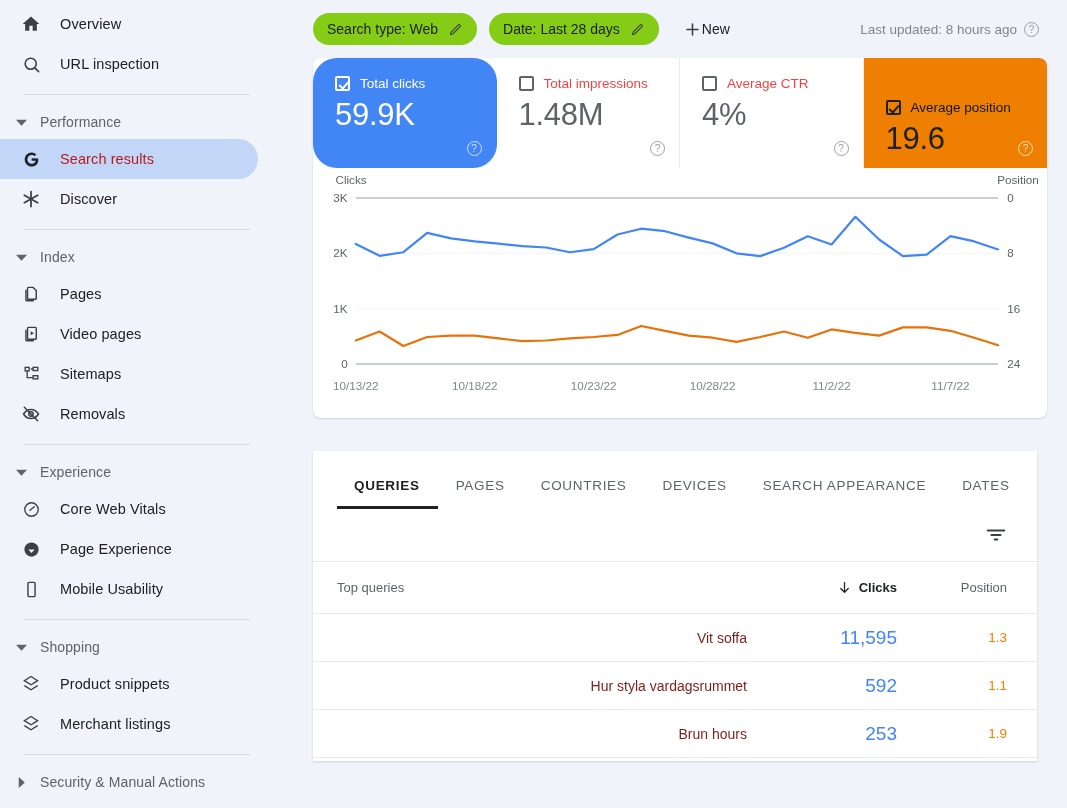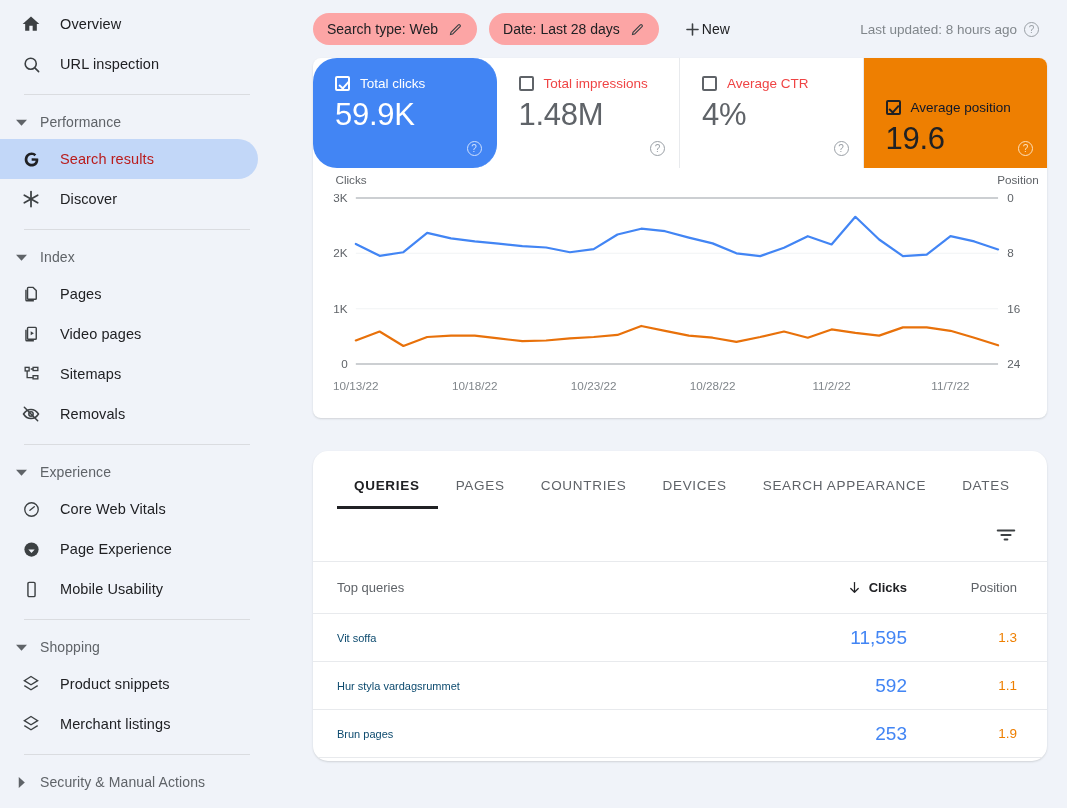--- a/index.html
+++ b/index.html
@@ -66,21 +66,21 @@
     overflow: hidden;
   }
 
   
   .toolbar {
     height: 58px; display: flex; align-items: center;
     padding: 0 8px 0 20px; gap: 12px;
   }
   .chip {
     display: inline-flex; align-items: center; gap: 10px;
-    background: #fca5a5; color: #202124;
+    background: #84cc16; color: #202124;
     height: 32px; padding: 0 14px;
     border-radius: 16px; font-size: 14px; cursor: pointer;
     white-space: nowrap;
   }
   .chip .pencil { color: #3c4043; display: flex; }
   .new-btn {
     display: inline-flex; align-items: center; 
     height: 32px; padding: 0 10px; margin-left: 2px;
     font-size: 14px; color: #202124; cursor: pointer;
     border-radius: 4px; white-space: nowrap; font-weight: 500;
@@ -148,22 +148,22 @@
   }
   .metric.sel-blue .metric-q { border-color: #cfe0fd; color: #cfe0fd; }
   .metric.sel-orange .metric-q { border-color: #fde0bb; color: #fde0bb; }
 
   
   .chart-wrap { position: relative; height: 250px; padding: 0; }
   .chart-svg { display: block; width: 100%; height: 250px; }
 
   
   .table-card {
-    background: #fff; border-radius: 15px;
-    margin: 33px 6px 0 20px;
+    background: #fff; border-radius: 0;
+    margin: 33px 16px 0 20px;
     box-shadow: 0 1px 2px rgba(60,64,67,.18);
     overflow: hidden;
     min-height: 310px;
   }
   .tabs {
     display: flex; align-items: flex-end;
     height: 58px; padding: 0 24px;
     gap: 0;
   }
   .tab {
@@ -200,21 +200,21 @@
     width: 110px; text-align: right; font-size: 13px; color: #5f6368;
     cursor: pointer;
   }
   .sort-arrow { display: flex; }
   .trow {
     display: flex; align-items: center; height: 48px;
     padding: 0 30px 0 24px;
     border-bottom: 1px solid #e8eaed;
     cursor: pointer;
   }
-  .td-query { flex: 1 1 auto; font-size: 11px; color: #0c4a6e; }
+  .td-query { flex: 1 1 auto; font-size: 14px; color: #7f1d1d; text-align: right; }
   .td-clicks { width: 150px; text-align: right; font-size: 19px; color: #4285f4; }
   .td-pos { width: 110px; text-align: right; font-size: 13.5px; color: #ee7f01; }
 </style>
 </head>
 <body>
 
 <div class="app">
 
   <nav class="sidebar">
     <div>
@@ -532,20 +532,20 @@
         <div class="td-query">Vit soffa</div>
         <div class="td-clicks">11,595</div>
         <div class="td-pos">1.3</div>
       </div>
       <div class="trow">
         <div class="td-query">Hur styla vardagsrummet</div>
         <div class="td-clicks">592</div>
         <div class="td-pos">1.1</div>
       </div>
       <div class="trow">
-        <div class="td-query">Brun pages</div>
+        <div class="td-query">Brun hours</div>
         <div class="td-clicks">253</div>
         <div class="td-pos">1.9</div>
       </div>
     </section>
 
   </main>
 </div>
 
 </body></html>

